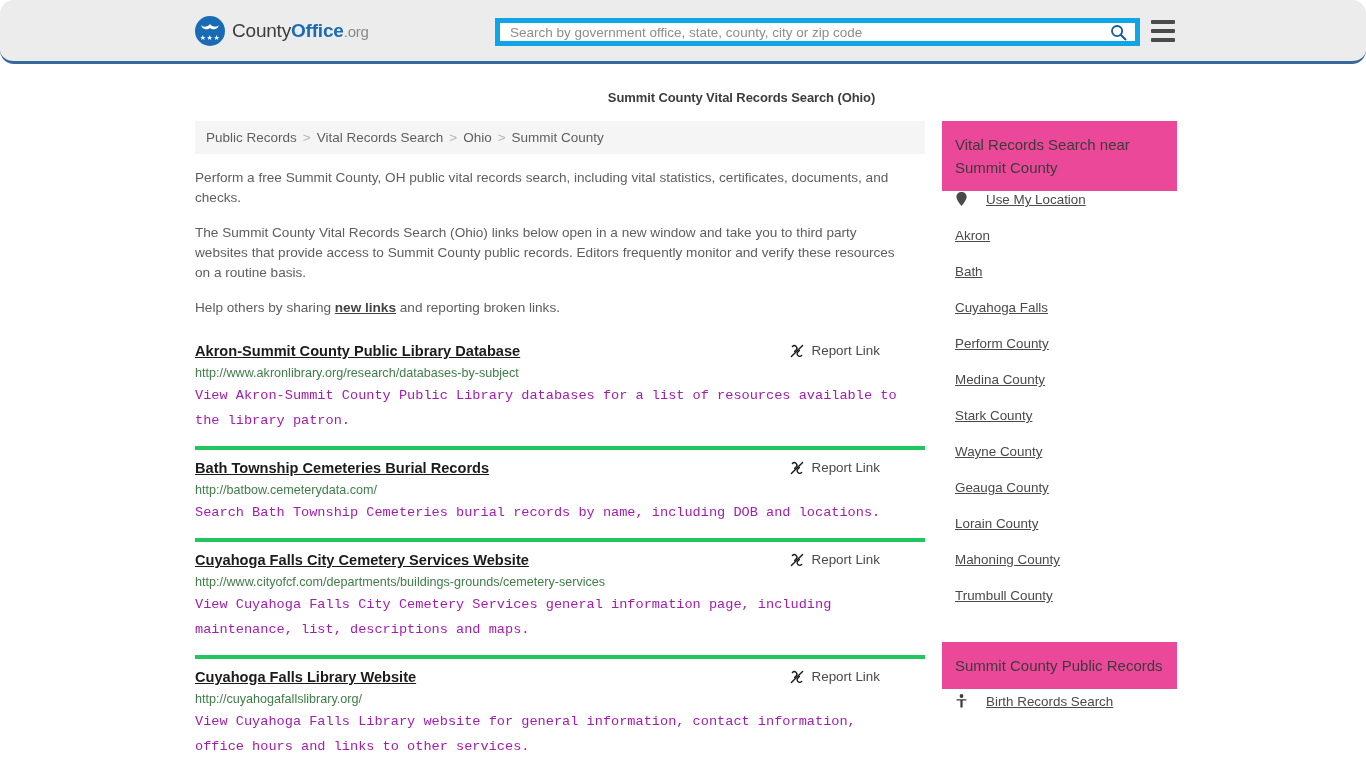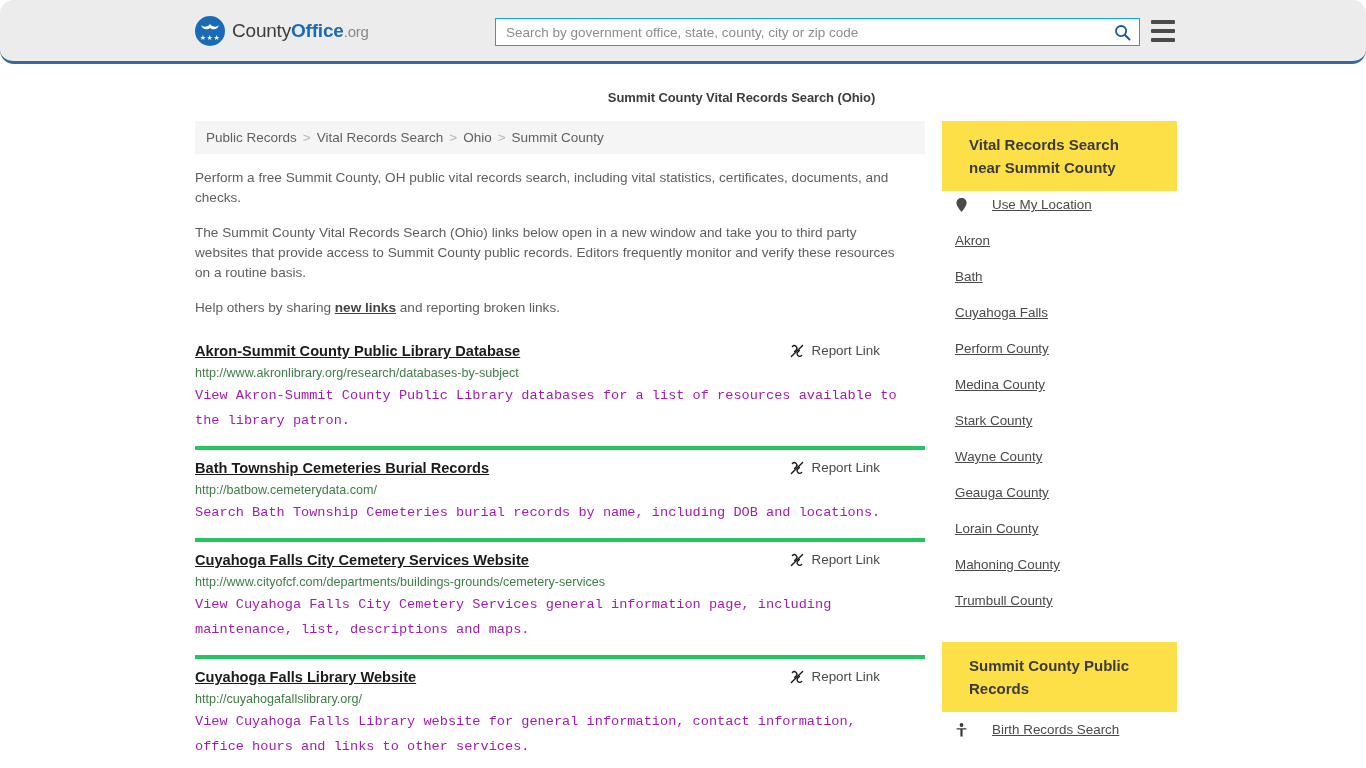--- a/index.html
+++ b/index.html
@@ -60,21 +60,21 @@
   .logo-text .t-office { color: #1a6bb5; font-weight: bold; }
   .logo-text .t-org { color: #8a8a8a; font-size: 15px; }
 
   .search-wrap {
     position: absolute;
     left: 495px;
     top: 18px;
     width: 645px;
     height: 28px;
     background: #ffffff;
-    border: 1px solid #0ea5e9;
+    border: 5px solid #0ea5e9;
     display: flex;
     align-items: center;
   }
   .search-input {
     flex: 1 1 auto;
     border: none;
     outline: none;
     height: 26px;
     padding: 0 10px;
     font-family: "Liberation Sans", sans-serif;
@@ -201,34 +201,34 @@
     font-size: 13.6px;
     color: #a21caf;
     line-height: 25px;
     margin-top: 2px;
     max-width: 712px;
     font-family: Liberation Mono, monospace;
   }
 
   
   .side-box-header {
-    background: #fde047;
-    padding: 12px 27px;
+    background: #ec4899;
+    padding: 12px 13px;
     font-size: 15px;
-    font-weight: bold;
+    font-weight: normal;
     color: #3b3b3b;
     line-height: 23px;
   }
   .side-list { padding: 0; margin: 0; list-style: none; }
   .side-list li {
-    padding: 15px 13px;
+    padding: 1px 13px;
     height: 36px;
     display: flex;
-    align-items: flex-end;
-    gap: 24px;
+    align-items: flex-start;
+    gap: 18px;
   }
   .side-list li a {
     color: #4a4a4a;
     font-size: 13.4px;
     text-decoration: underline;
     cursor: pointer;
   }
   .side-list li .s-icon {
     width: 13px;
     display: flex;

